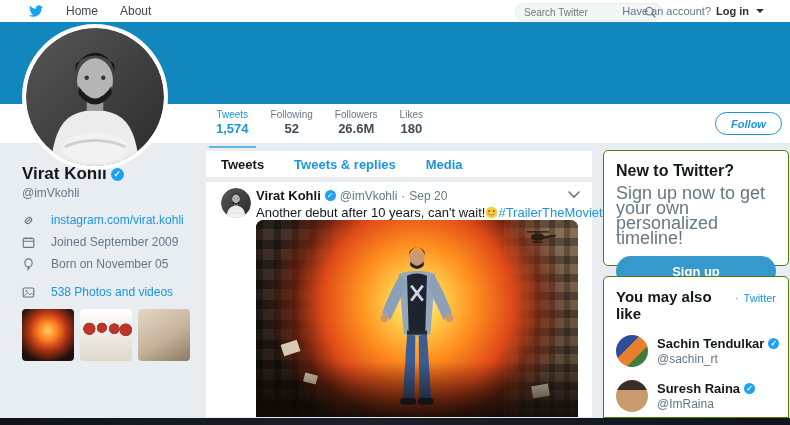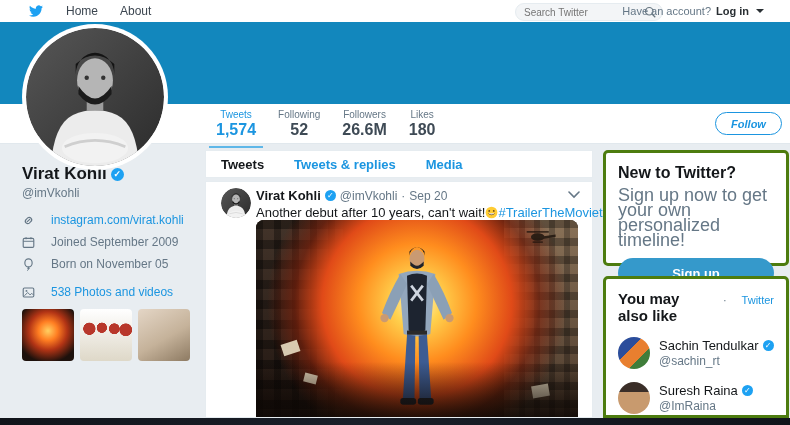--- a/index.html
+++ b/index.html
@@ -20,21 +20,21 @@
   .caret{width:0;height:0;border-left:4px solid transparent;border-right:4px solid transparent;border-top:4px solid #292f33;margin-left:2px;}
 
   
   .banner{position:absolute;left:0;top:22px;width:790px;height:82px;background:#1287bd;z-index:1;}
 
   
   .statsbar{position:absolute;left:0;top:104px;width:790px;height:39px;background:#ffffff;z-index:2;border-bottom:1px solid #e1e8ed;}
   .stats{position:absolute;left:205px;top:0;height:39px;display:flex;}
   .stat{position:relative;height:39px;padding:5px 11px 0 11px;text-align:center;cursor:pointer;}
   .stat .slabel{display:block;font-size:10px;color:#657786;}
-  .stat .svalue{display:block;font-size:16px;font-weight:bold;color:#3e4a55;margin-top:1px;}
+  .stat .svalue{display:block;font-size:13px;font-weight:bold;color:#3e4a55;margin-top:1px;}
   .stat.active .slabel,.stat.active .svalue{color:#1b95e0;}
   .stat.active::after{content:"";position:absolute;left:4px;right:4px;bottom:0;height:2px;background:#5fb7e8;}
   .follow-btn{position:absolute;right:8px;top:8px;width:65px;height:21px;border:1px solid #1b95e0;border-radius:100px;background:#fff;color:#1b95e0;font-weight:bold;font-size:11px;display:flex;align-items:center;justify-content:center;cursor:pointer;font-style:italic;}
 
   
   .avatar-ring{position:absolute;left:22px;top:24px;width:146px;height:146px;border-radius:50%;background:#ffffff;z-index:10;display:flex;align-items:center;justify-content:center;}
   .big-avatar{width:138px;height:138px;border-radius:50%;}
 
   
   .sidebar{position:absolute;left:22px;top:164px;width:176px;z-index:3;}
@@ -75,35 +75,35 @@
   .street{position:absolute;left:0;right:0;top:0;bottom:0;background:linear-gradient(transparent 72%,rgba(14,8,5,.85));}
   .figure{position:absolute;left:50%;top:7%;transform:translateX(-50%);height:93%;}
   .heli{position:absolute;right:6%;top:4%;width:34px;height:18px;opacity:.9;}
   .paper{position:absolute;width:17px;height:12px;background:#e9ddc2;opacity:.9;}
   .paper.p1{left:8%;top:62%;transform:rotate(-18deg);}
   .paper.p2{left:15%;top:78%;transform:rotate(14deg);width:13px;height:9px;}
   .paper.p3{right:9%;top:84%;transform:rotate(-10deg);}
 
   
   .right-col{position:absolute;left:603px;top:150px;width:186px;height:268px;z-index:3;}
-  .rcard{position:absolute;left:0;width:186px;background:#fff;border:3px solid #4d7c0f;border-radius:5px;box-sizing:border-box;padding:11px 12px;}
+  .rcard{position:absolute;left:0;width:186px;background:#fff;border:1px solid #4d7c0f;border-radius:5px;box-sizing:border-box;padding:11px 12px;}
   .rcard.c1{top:0;height:116px;}
   .rcard.c2{top:126px;bottom:0;border-radius:5px 5px 0 0;}
   .rc-title{font-size:16px;font-weight:bold;color:#14171a;}
   .rc-body{font-size:18px;color:#657786;line-height:15px;margin-top:6px;}
   .signup-btn{margin-top:10px;width:100%;height:30px;border-radius:100px;background:#3599cb;color:#fff;font-weight:bold;font-size:13px;display:flex;align-items:center;justify-content:center;cursor:pointer;}
-  .sug-title-row{display:flex;align-items:baseline;gap:15px;}
+  .sug-title-row{display:flex;align-items:baseline;gap:5px;}
   .sug-title{font-size:15px;font-weight:bold;color:#14171a;}
   .sug-sep{font-size:11px;color:#657786;}
   .refresh{font-size:11px;color:#1b95e0;cursor:pointer;}
   .user-row{display:flex;align-items:center;gap:9px;margin-top:13px;cursor:pointer;}
   .u-avatar{width:32px;height:32px;border-radius:50%;flex:0 0 auto;}
   .u-av1{background:linear-gradient(135deg,#2b4d9b 0 38%,#e87f2f 38% 66%,#3f7d3a 66% 100%);}
   .u-av2{background:linear-gradient(#3a2e28 0 32%,#c89a6e 32% 100%);}
-  .u-name{font-size:13px;font-weight:normal;color:#14171a;display:flex;align-items:center;gap:4px;white-space:nowrap;}
+  .u-name{font-size:13px;font-weight:bold;color:#14171a;display:flex;align-items:center;gap:4px;white-space:nowrap;}
   .u-handle{font-size:12px;color:#657786;margin-top:1px;}
 
   
   .taskbar{position:absolute;left:0;bottom:0;width:790px;height:7px;background:linear-gradient(90deg,#10141a 0%,#1a1f29 45%,#10141a 100%);z-index:40;}
 </style>
 </head>
 <body>
 
 <svg width="0" height="0" style="position:absolute">
   <defs>

